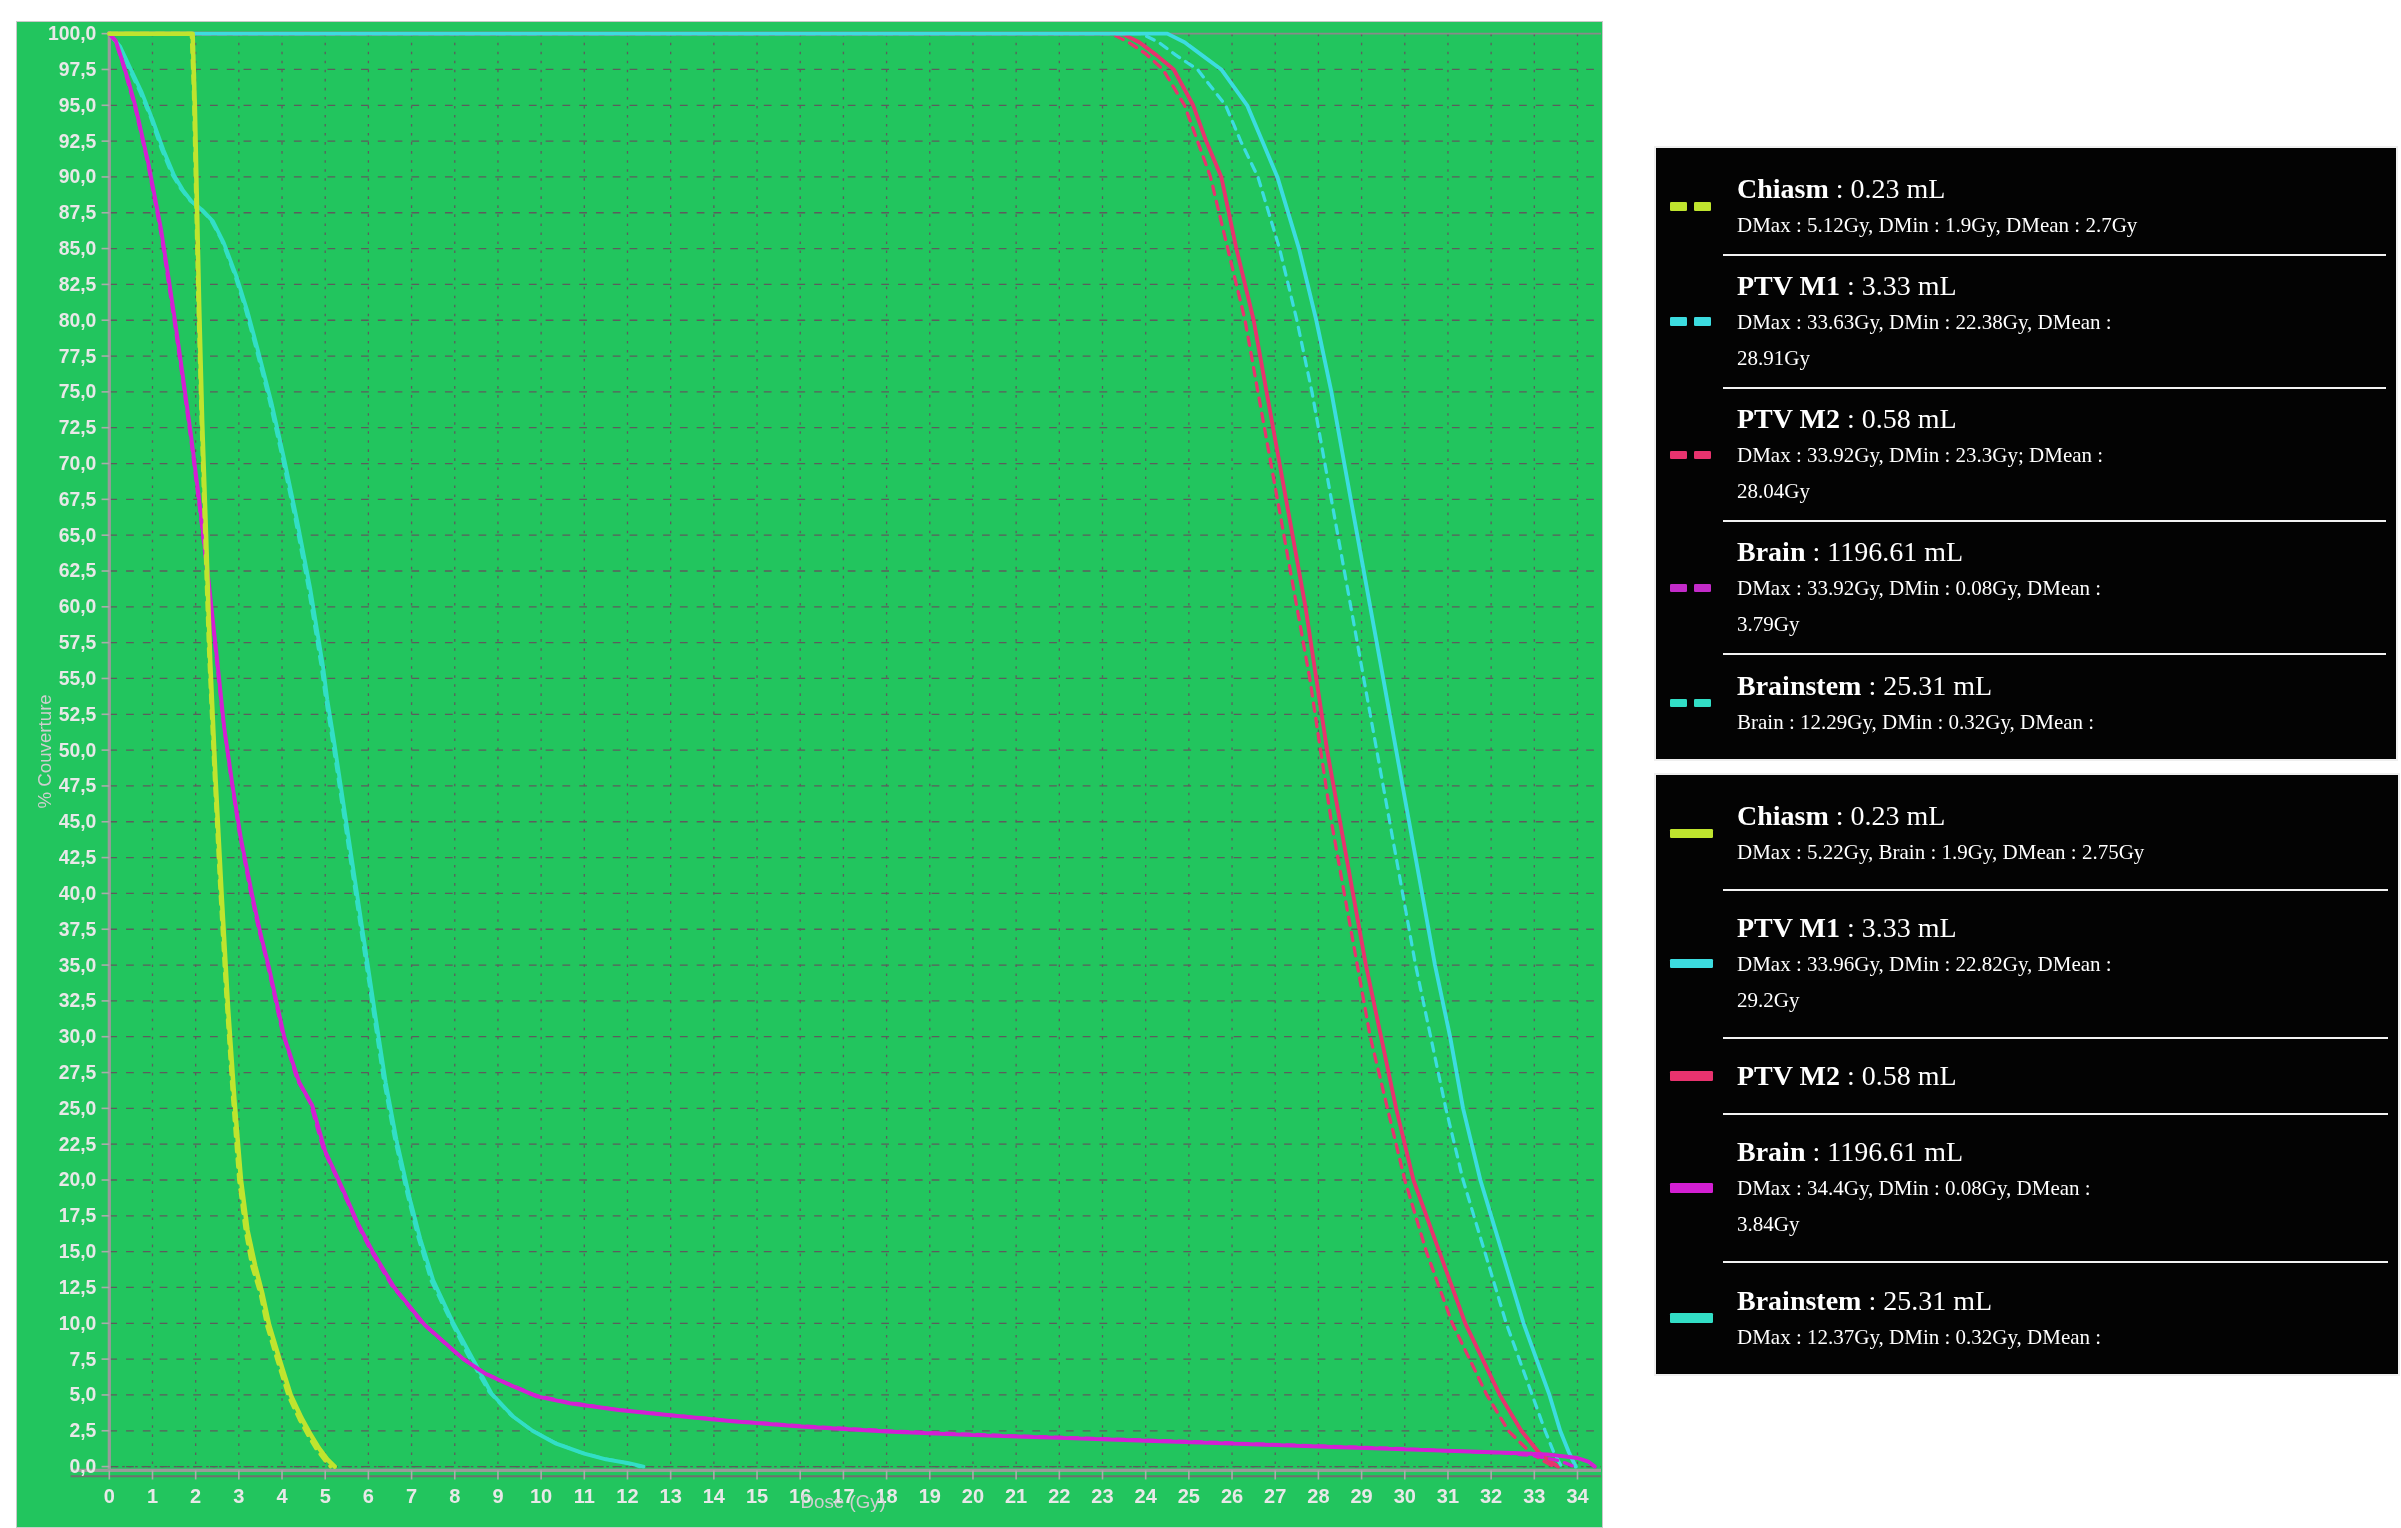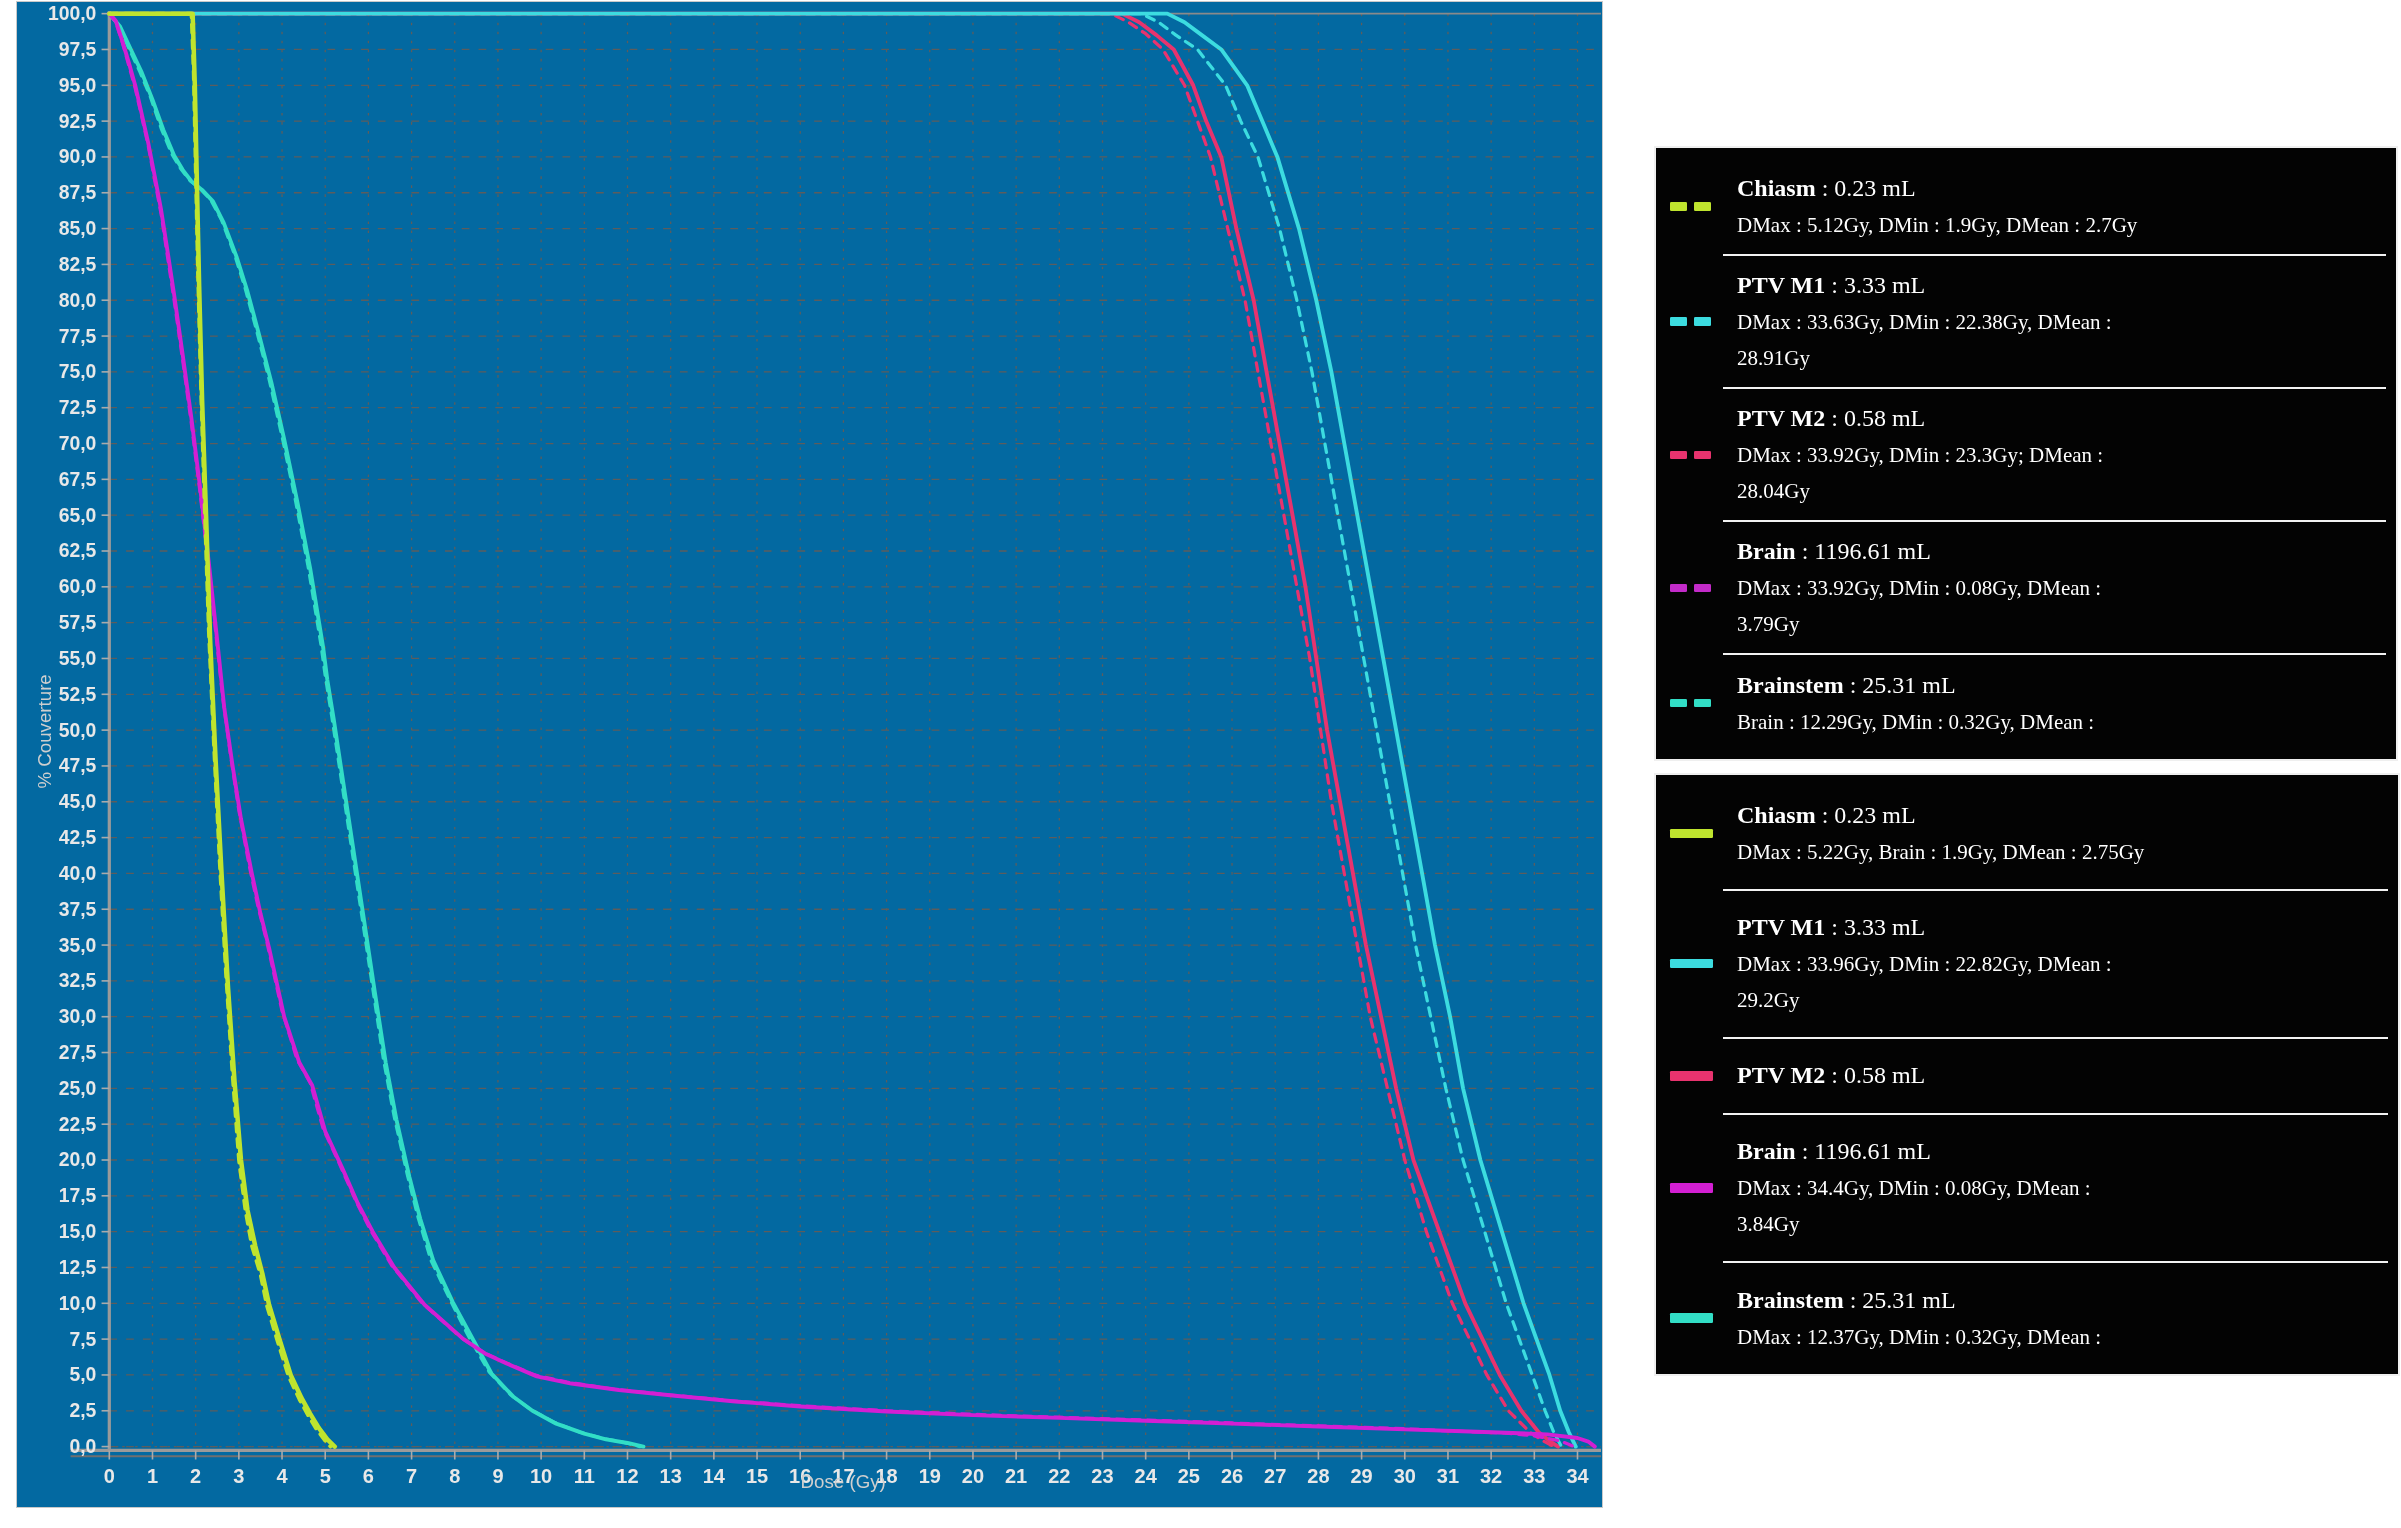--- a/index.html
+++ b/index.html
@@ -1,38 +1,38 @@
 <!DOCTYPE html>
 <html style="font-size:10.3px"><head>
 <meta charset="utf-8">
 <style>
   html,body{margin:0;padding:0;background:#ffffff;}
   body{width:2401px;height:1529px;position:relative;overflow:hidden;
        font-family:"Liberation Sans",sans-serif;}
   #root{position:absolute;inset:0;background:#ffffff;}
 
   
-  #chart-card{position:absolute;left:15.5px;top:1px;width:1587px;height:1507px;
-      background:#0369a1;border:1.3px solid #c9c9c9;box-sizing:border-box;}
+  #chart-card{position:absolute;left:15.5px;top:21px;width:1587px;height:1507px;
+      background:#22c55e;border:1.3px solid #c9c9c9;box-sizing:border-box;}
   #plot-svg{position:absolute;left:0;top:0;}
 
   
   .legend-box{position:absolute;background:#030303;border:2.6px solid #efefef;
       box-sizing:border-box;color:#fff;
       font-family:"Liberation Serif","DejaVu Serif",serif;
       display:flex;flex-direction:column;justify-content:space-between;
       padding:22px 9px 19.4px 14px;}
   #legend-plan1{left:1654px;top:146px;width:744px;height:615px;}
   #legend-plan2{left:1654px;top:773px;width:746px;height:603px;}
   .legend-entry{display:flex;align-items:center;}
   .swatch-col{width:67px;flex:0 0 67px;display:flex;align-items:center;gap:6.5px;}
   .dash-seg{display:inline-block;width:17px;height:8.4px;border-radius:1.3px;}
   .solid-seg{display:inline-block;width:43px;height:9.7px;border-radius:1.3px;}
   .entry-text{flex:1;min-width:0;}
-  .entry-name{font-size:24px;line-height:37px;}
+  .entry-name{font-size:28px;line-height:37px;}
   .entry-name b{font-weight:bold;}
   .entry-stats{font-size:21px;line-height:36px;}
   .legend-sep{border:none;border-top:2.6px solid #f2f2f2;margin:10.3px 1.3px 10.3px 53px;}
 </style>
 </head>
 <body>
 
 <div id="root">
 
   <div id="chart-card">

